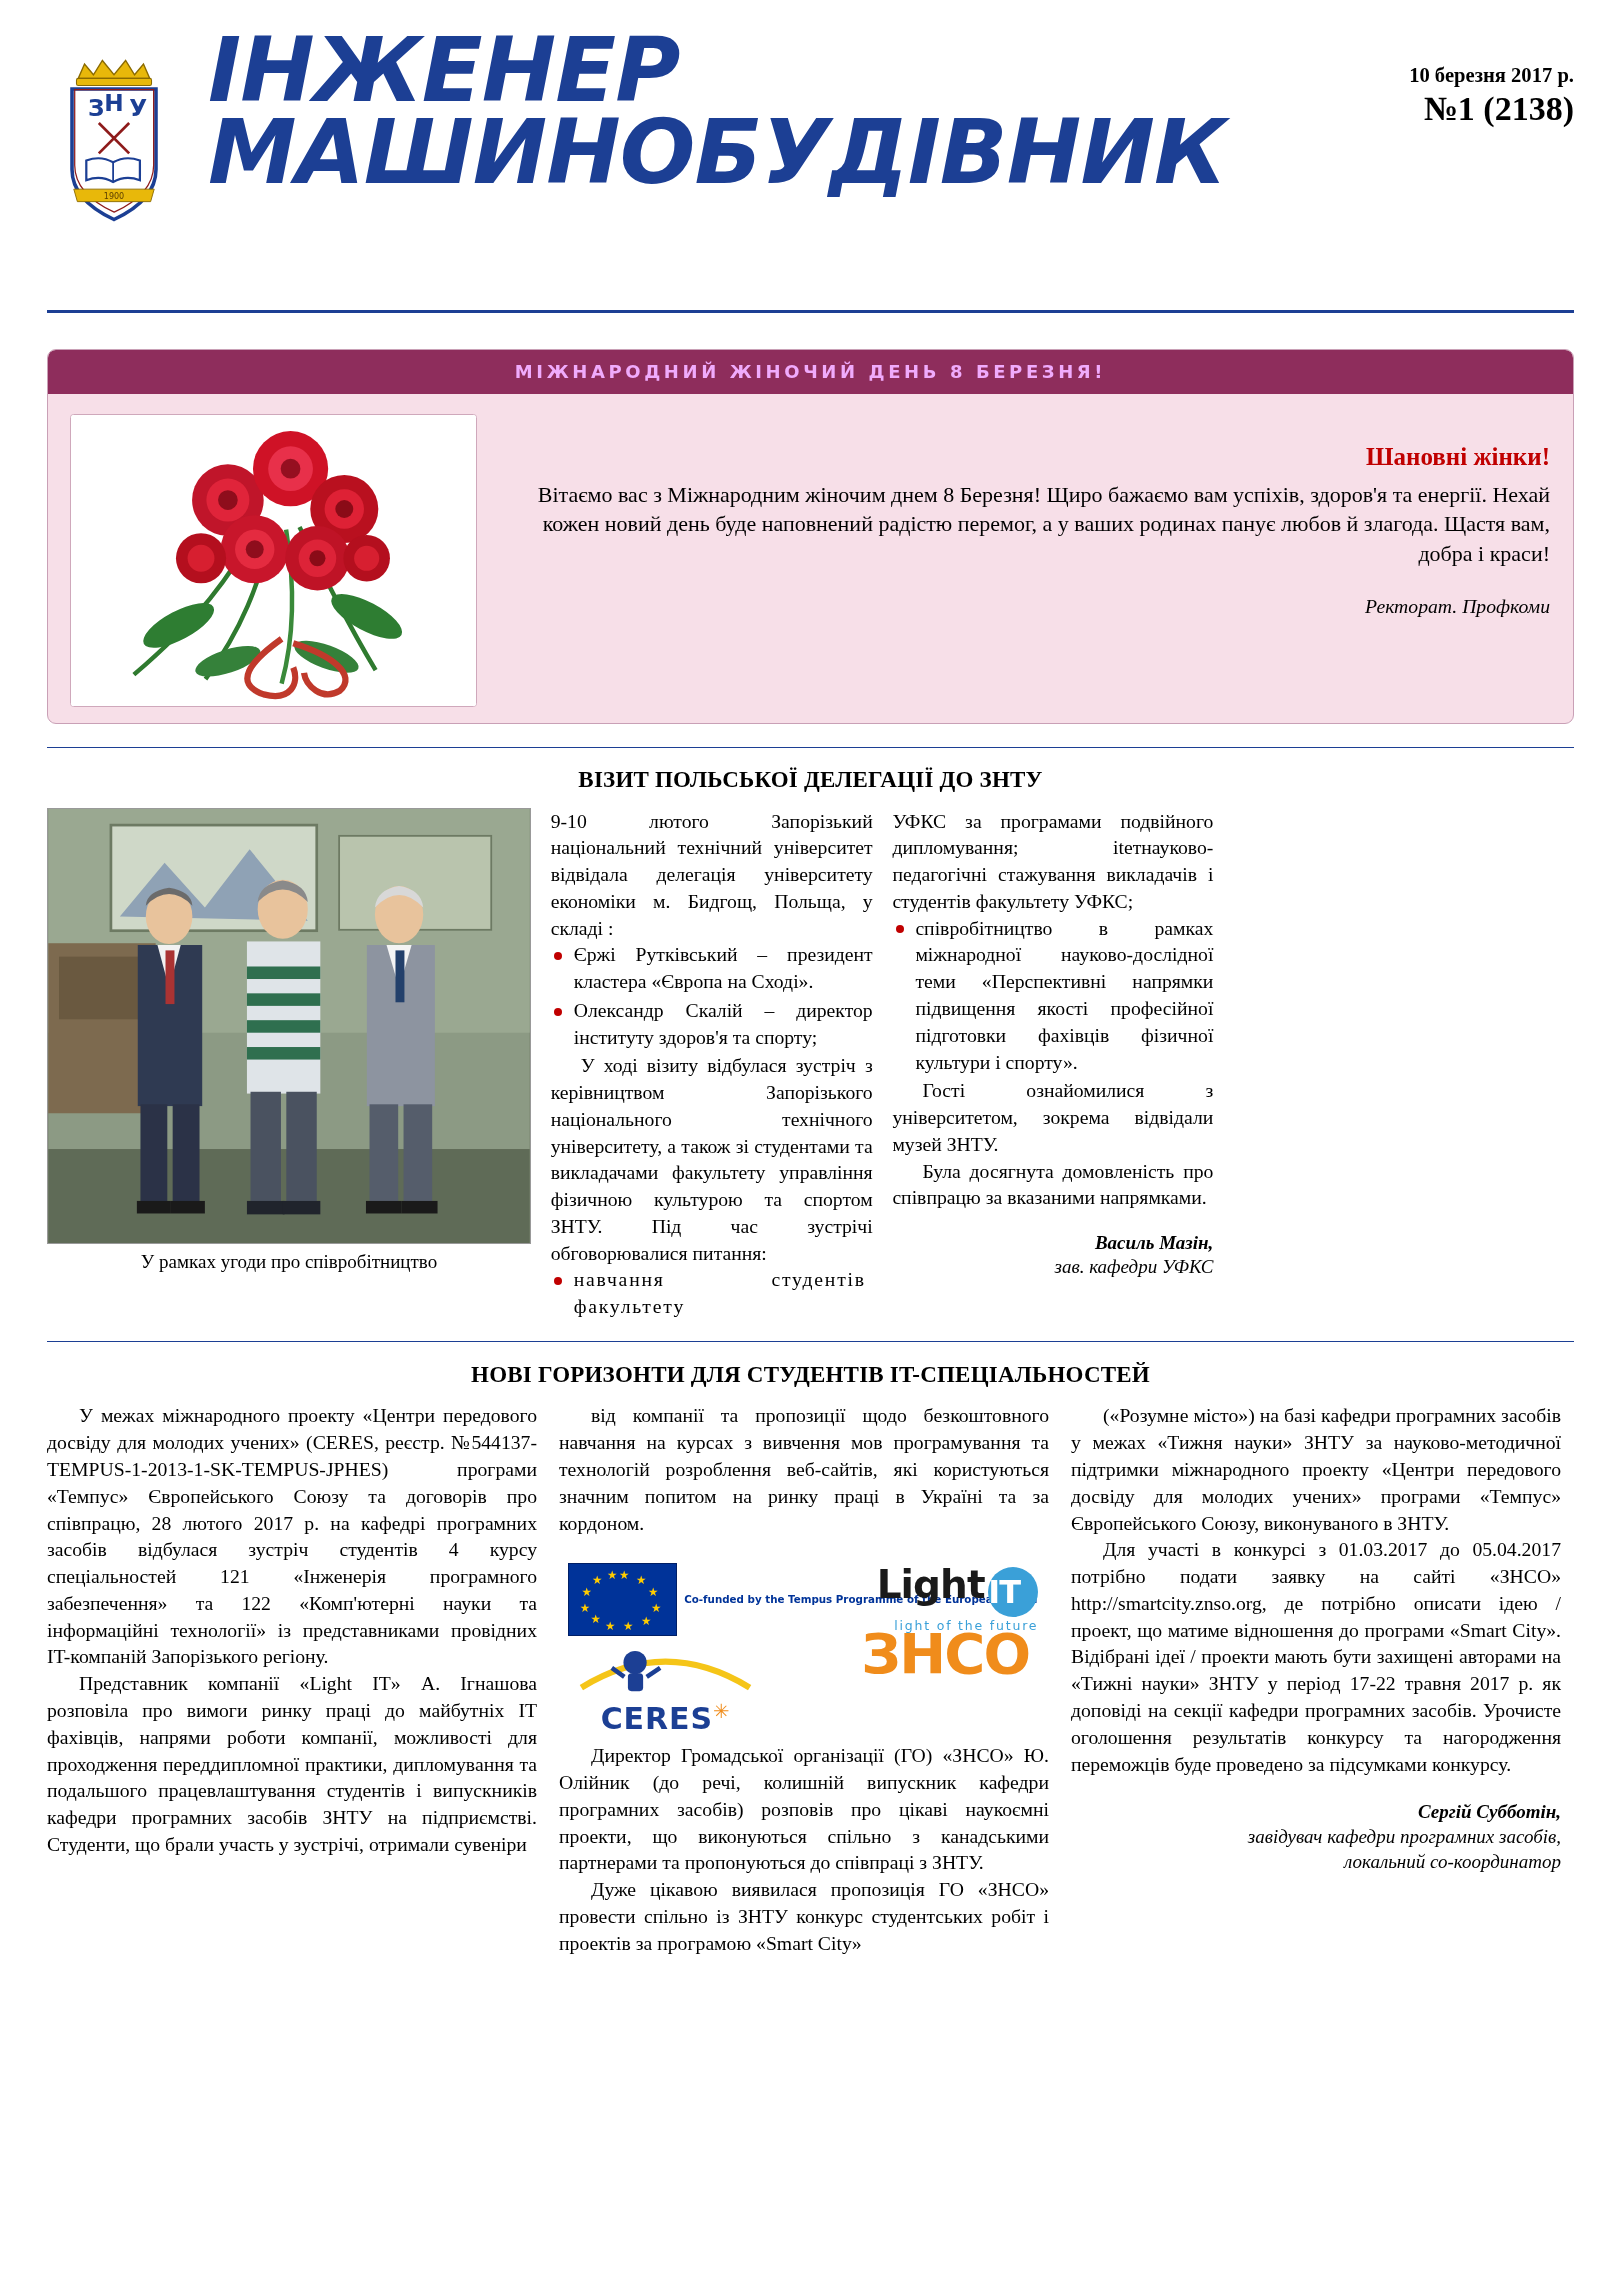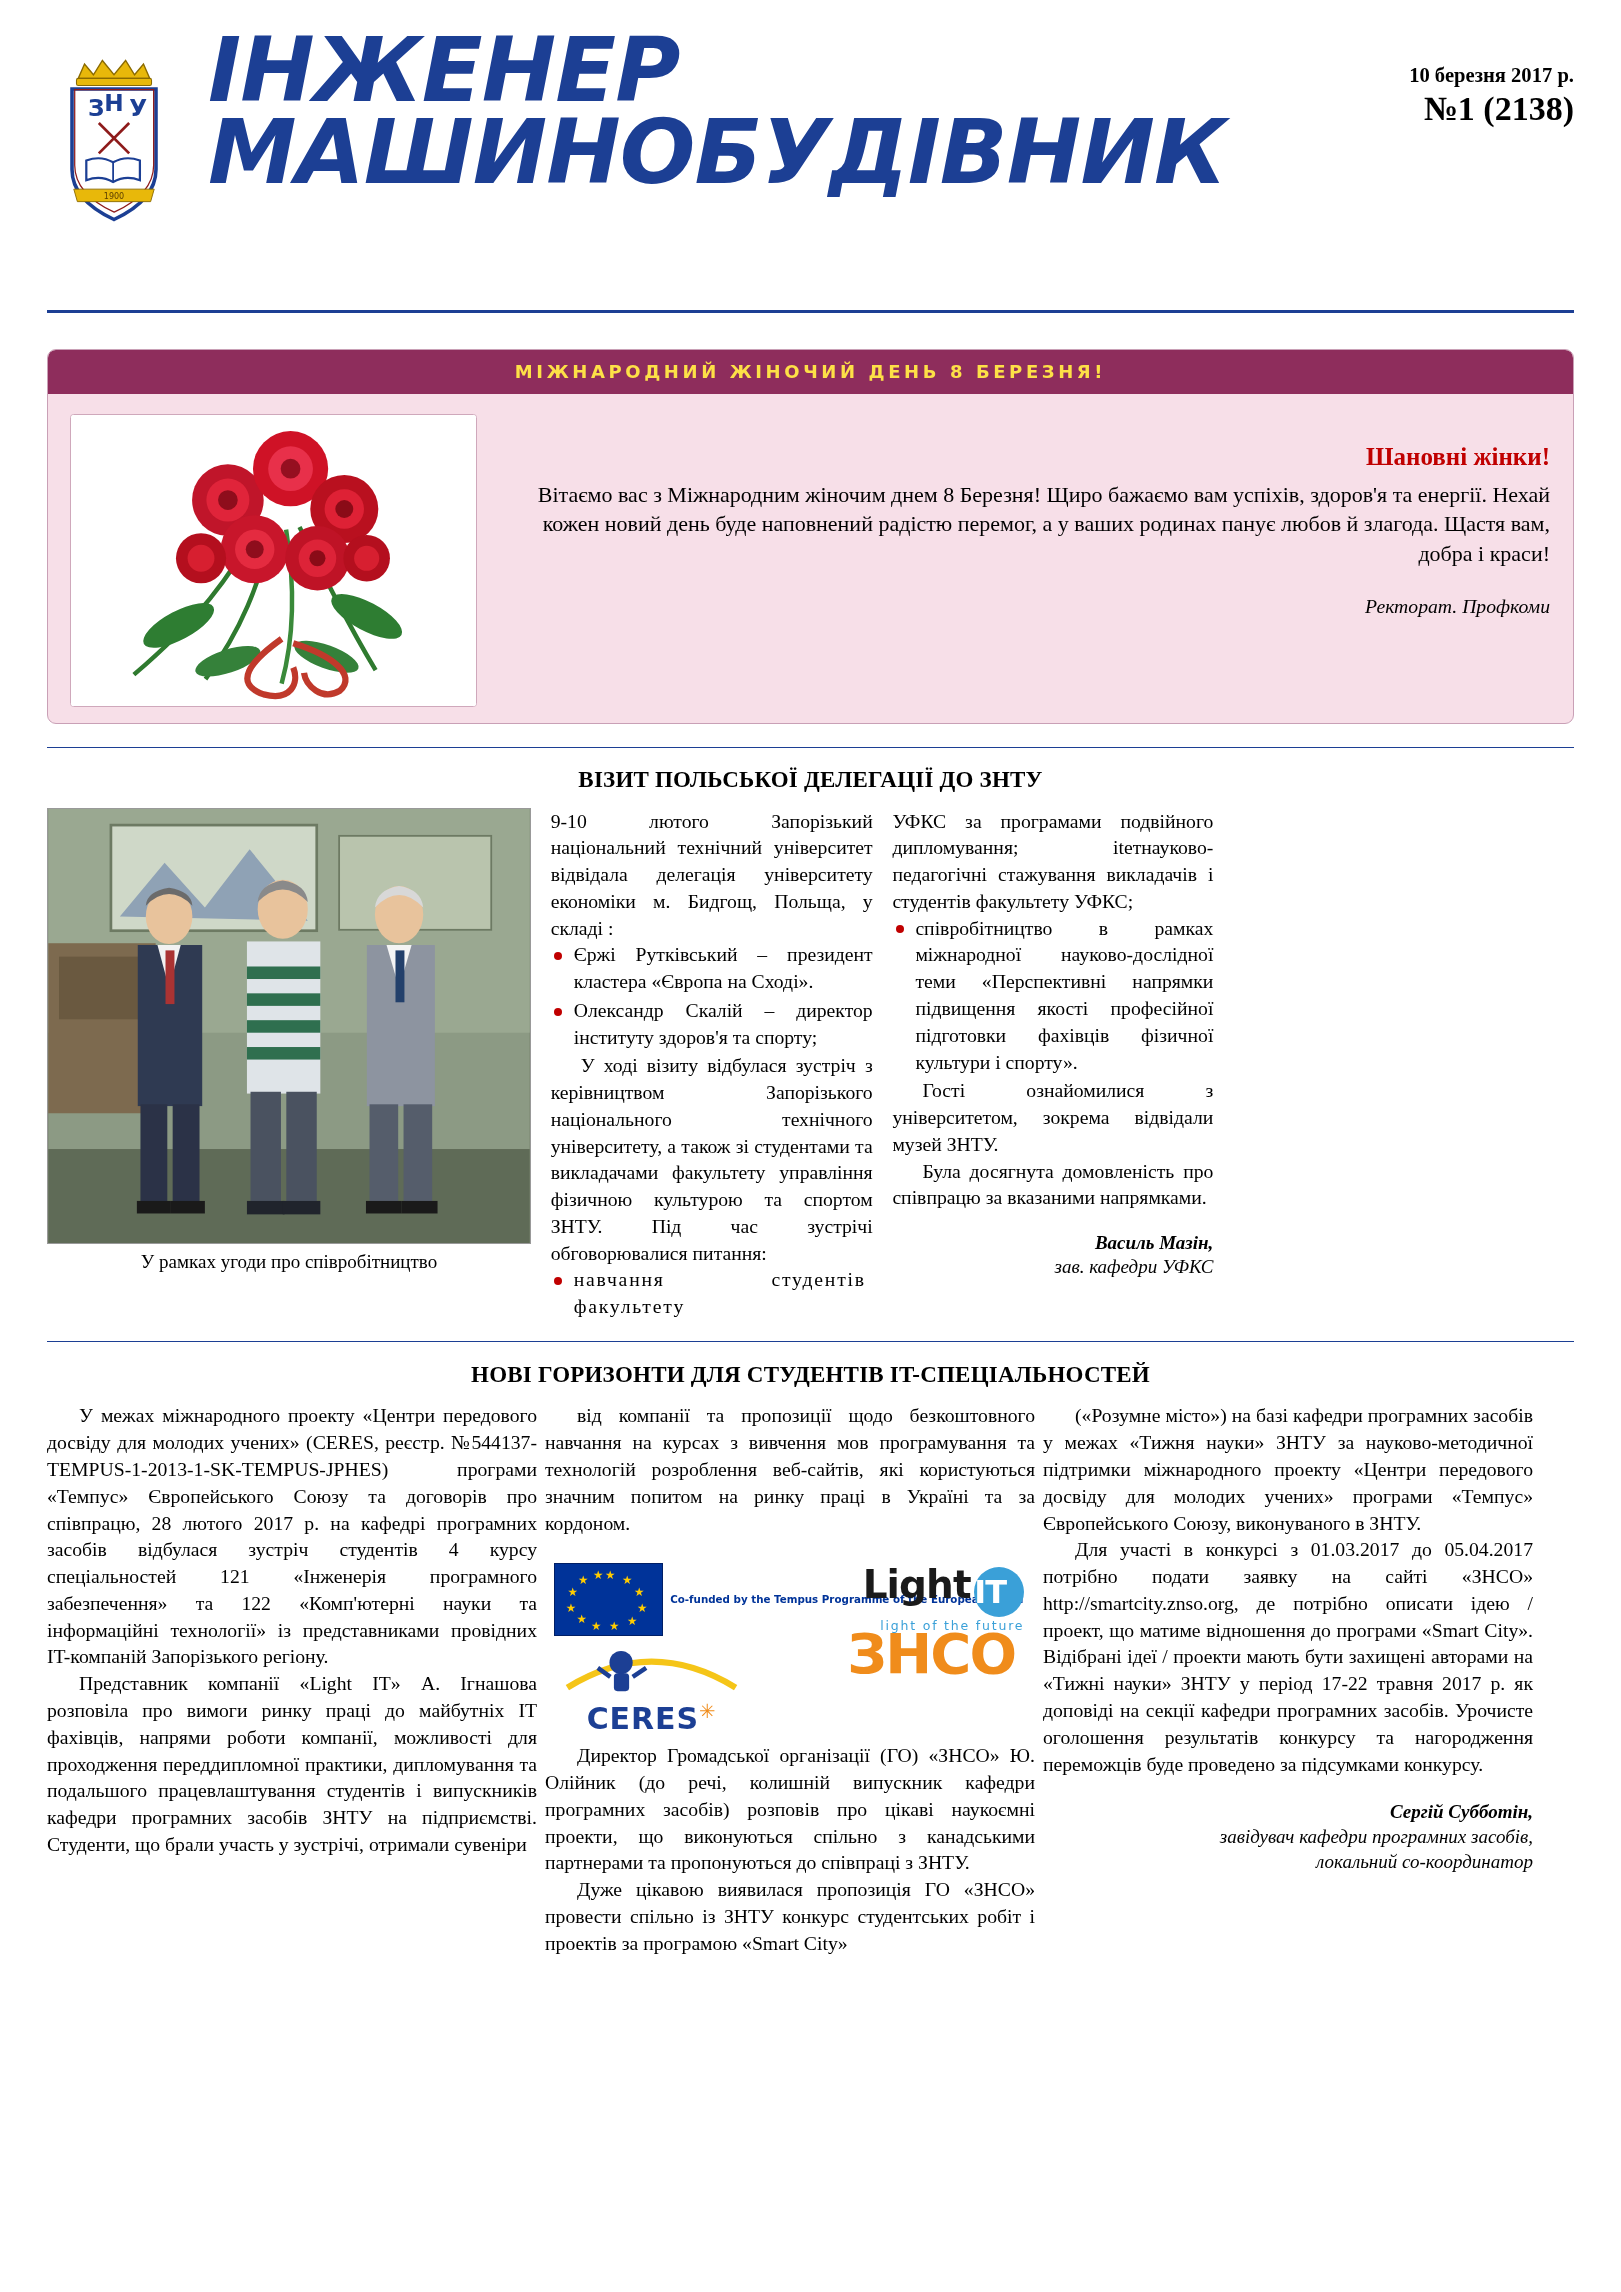--- a/index.html
+++ b/index.html
@@ -82,21 +82,21 @@
   .banner {
     margin-top: 36px;
     background: #f7dfe8;
     border: 0.9px solid #c9a0b6;
     border-radius: 9px;
     padding: 0 0 16px 0;
     overflow: hidden;
   }
   .banner-head {
     background: #8e2d5c;
-    color: #fde047;
+    color: #f0abfc;
     text-align: center;
     font-family: "DejaVu Sans", sans-serif;
     font-size: 18px;
     font-weight: bold;
     letter-spacing: 3.6px;
     padding: 11.6px 0 11.6px 0;
     border-radius: 7.2px 7.2px 0 0;
   }
   .banner-body {
     display: flex;
@@ -189,21 +189,21 @@
     margin-top: 19.7px;
   }
   .sign-r .small { font-weight: normal; }
 
   .art1 .c2, .art1 .c3 { width: 322px; flex: 0 0 auto; }
   .art1 .c3 { width: 321px; }
 
   
   .art2-cols {
     display: flex;
-    gap: 8px;
+    gap: 22px;
     margin-top: 14.3px;
   }
   .art2-cols .c { width: 490px; flex: 0 0 auto; font-size: 19.7px; line-height: 1.36; text-align: justify;}
   .art2-cols .c p { margin: 0; text-indent: 32px; }
 
   .logos-box {
     width: 100%;
     height: 179px;
     margin: 14.3px 0 12.5px 0;
     background: #fff;

